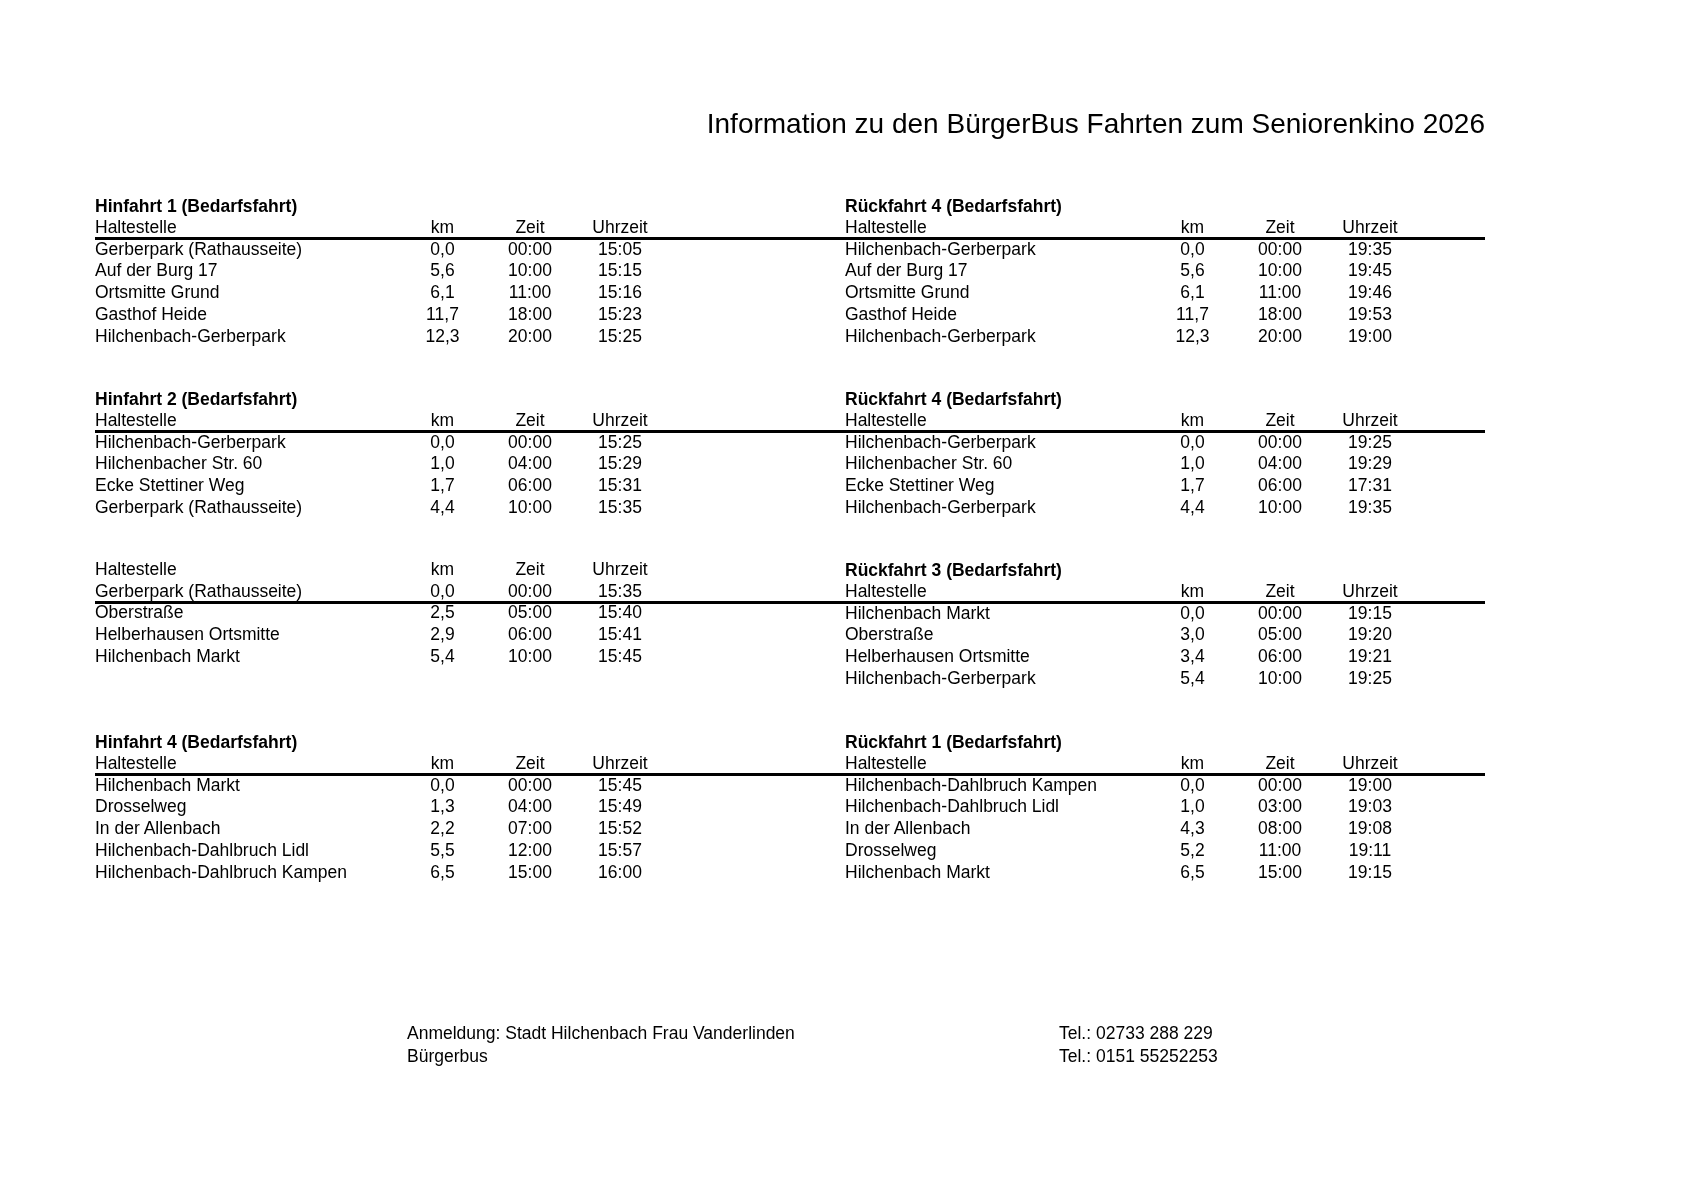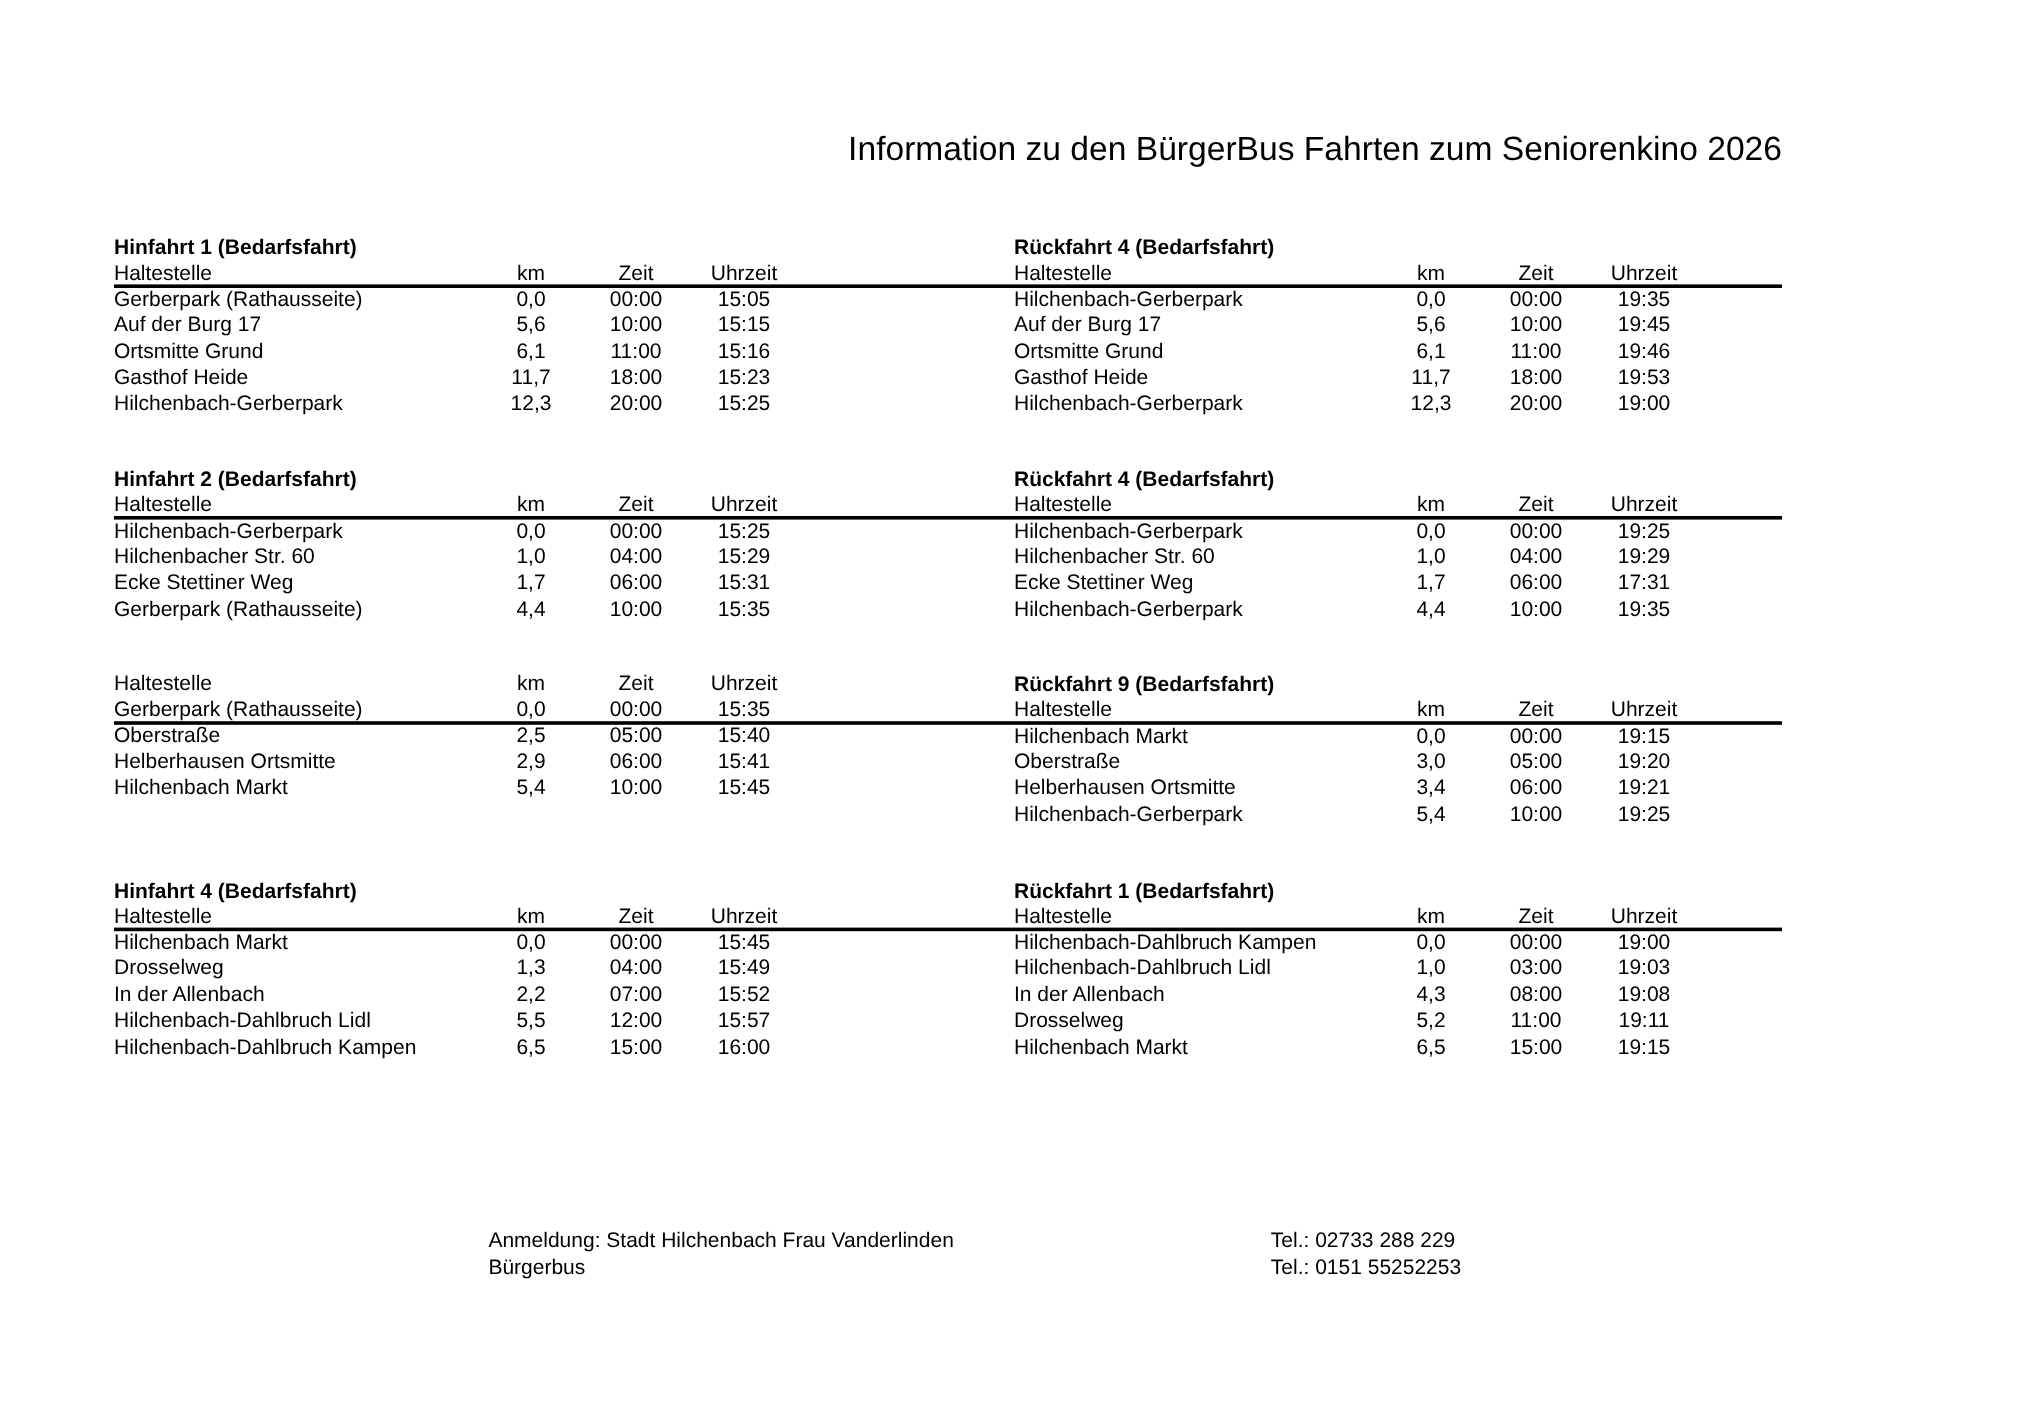--- a/index.html
+++ b/index.html
@@ -298,21 +298,21 @@
           <tr>
               <td class="c-stop">Hilchenbach Markt</td>
               <td class="c-num">5,4</td>
               <td class="c-num">10:00</td>
               <td class="c-num">15:45</td>
             </tr>
         </tbody>
       </table>
     </div>
     <div class="half right-half">
-      <div class="tbl-title">Rückfahrt 9 (Bedarfsfahrt)</div>
+      <div class="tbl-title">Rückfahrt 3 (Bedarfsfahrt)</div>
       <table class="tt">
         <colgroup>
             <col class="w-stop">
             <col class="w-km">
             <col class="w-zeit">
             <col class="w-uhr">
           </colgroup>
         <thead>
           <tr>
               <th class="c-stop">Haltestelle</th>

